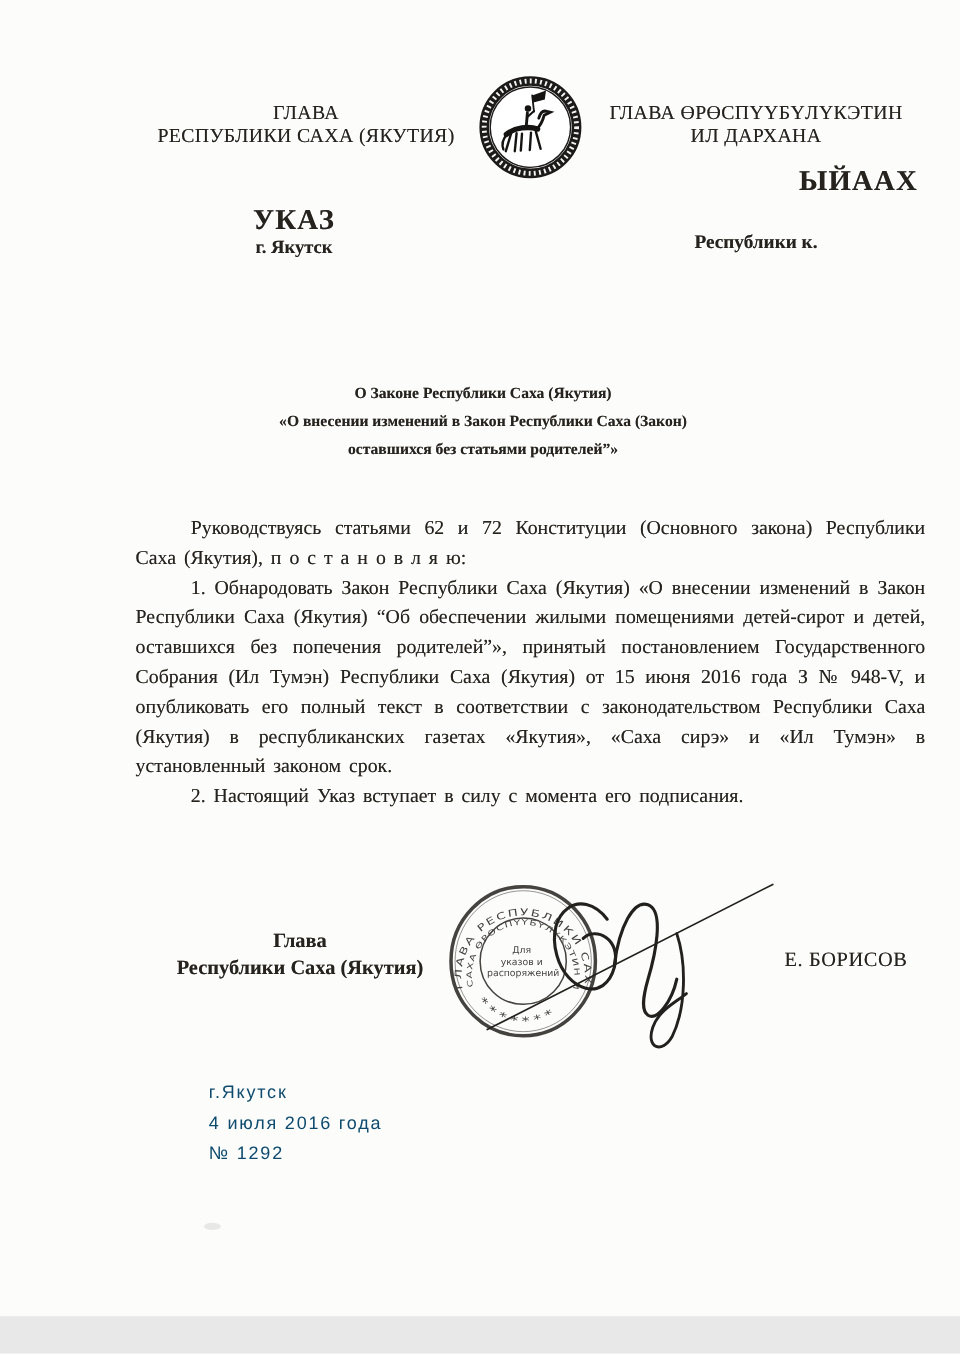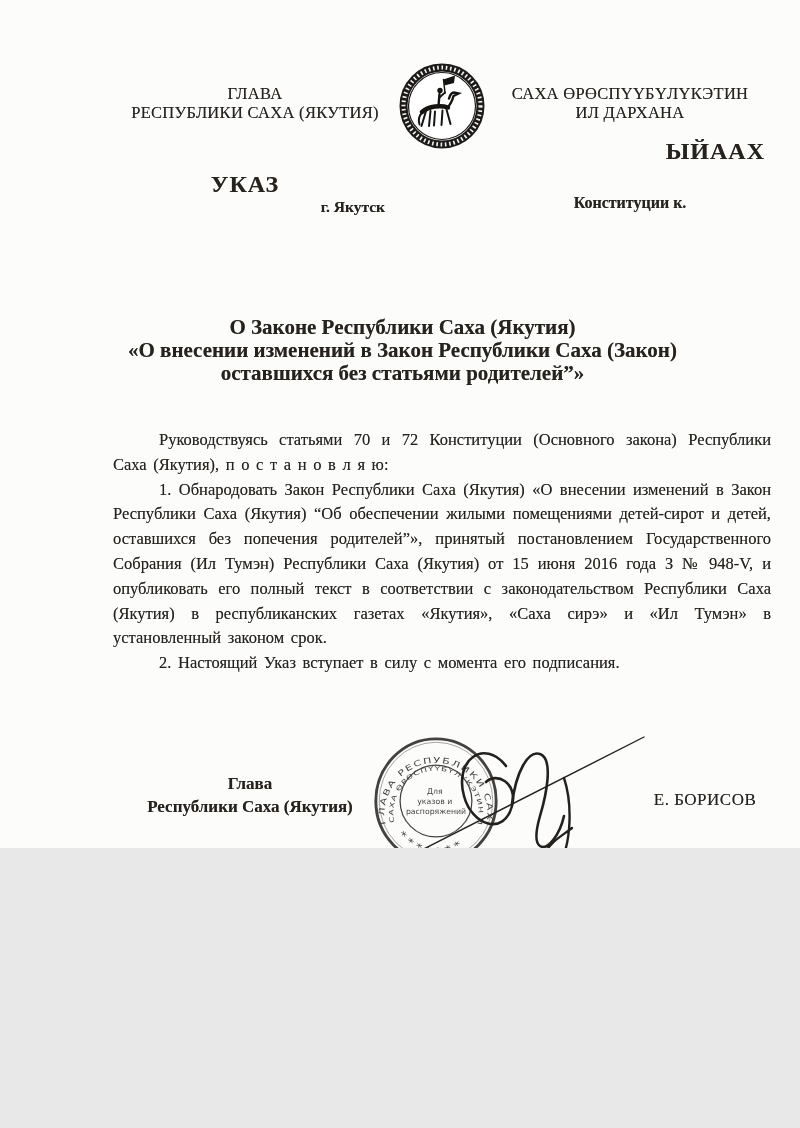--- a/index.html
+++ b/index.html
@@ -1,57 +1,58 @@
 <!DOCTYPE html>
 <html lang="ru"><head>
 <meta charset="utf-8">
 <style>
   html,body{margin:0;padding:0;background:#e8e8e8;}
   .page{
-    position:relative;width:800px;height:848px;margin:0 auto;
+    position:relative;width:800px;height:1097px;margin:0 auto;
     background:#fcfcfb;
     overflow:hidden;
     color:#26231f;
     font-family:"Liberation Serif","DejaVu Serif",serif;
     text-shadow:0 0 .5px rgba(45,42,38,.55);
   }
   .abs{position:absolute;}
   .ctr{text-align:center;}
   
   .org{font-size:16.5px;line-height:19px;letter-spacing:.3px;}
   .doctype{font-size:24px;font-weight:bold;letter-spacing:1px;}
   .place{font-size:15.5px;font-weight:bold;}
   
-  .title{font-size:21px;font-weight:bold;line-height:23px;text-align:center;}
+  .title{font-size:13px;font-weight:bold;line-height:23px;text-align:center;}
   
   .bodytext{font-size:16.5px;line-height:24.8px;text-align:justify;word-spacing:2.5px;}
   .bodytext p{margin:0;text-indent:46px;}
   
   .sigtitle{font-size:17px;font-weight:bold;line-height:23px;text-align:center;}
   .signer{font-size:17px;font-weight:normal;letter-spacing:.5px;text-align:center;}
   
   .typew{
-    font-family:Liberation Mono, monospace;
-    font-size:15px;line-height:25.5px;letter-spacing:1.5px;color:#000000;
+    font-family:Liberation Sans, sans-serif;
+    font-size:15px;line-height:25.5px;letter-spacing:1.5px;color:#0c4a6e;
     text-shadow:none;
+    margin-left:32px;
   }
   .speck{position:absolute;left:170px;top:1019px;width:14px;height:6px;border-radius:50%;background:rgba(60,60,60,.10);}
   svg text{text-shadow:none;}
 </style>
 </head>
 <body>
 
 <div class="page">
 
   <div class="abs ctr org" style="left:105px;top:84px;width:300px;">
     <div>ГЛАВА</div>
     <div>РЕСПУБЛИКИ САХА (ЯКУТИЯ)</div>
   </div>
   <div class="abs ctr doctype" style="left:105px;top:142px;width:280px;margin-top:29px;">УКАЗ</div>
-  <div class="abs ctr place" style="left:105px;top:198px;width:280px;text-align:right;">г. Якутск</div>
+  <div class="abs ctr place" style="left:105px;top:198px;width:280px;">г. Якутск</div>
 
   <svg class="abs" style="left:396px;top:62px;" width="92" height="88" viewBox="0 0 92 88">
     <circle cx="46" cy="44" r="38.5" fill="#ffffff" stroke="#1d1b1a" stroke-width="8"></circle>
     <circle cx="46" cy="44" r="38.5" fill="none" stroke="#ffffff" stroke-width="4" stroke-dasharray="1.6 2.7" opacity="0.95"></circle>
     <circle cx="46" cy="44" r="33.5" fill="#ffffff" stroke="#1d1b1a" stroke-width="1.2"></circle>
     <g stroke="#161412" fill="none" stroke-linecap="round">
       <path d="M26,50 C33,44 45,43 52,45.5" stroke-width="4.5"></path>
       <path d="M51,46 C55,42 56.5,38 57.5,34 L62.5,31.5 L58,30.5 C55.5,30.5 54,33 53,36.5" stroke-width="2.4"></path>
       <path d="M30,49 L25.5,64" stroke-width="2"></path>
       <path d="M34.5,49 L33,64" stroke-width="2"></path>
@@ -61,34 +62,34 @@
       <path d="M26.5,50 C23,54 22,58.5 23.5,62.5" stroke-width="2"></path>
       <path d="M42.5,44 L43.5,32" stroke-width="2.4"></path>
       <path d="M43.5,35.5 L49,30.5" stroke-width="1.8"></path>
       <circle cx="44" cy="28.5" r="2.7" fill="#161412" stroke="none"></circle>
       <path d="M49,31 L47.5,17.5" stroke-width="1.5"></path>
       <path d="M47.5,17.5 L59,13.5 L58,21 L48.5,23.5 Z" fill="#161412" stroke="none"></path>
     </g>
   </svg>
 
   <div class="abs ctr org" style="left:495px;top:84px;width:270px;">
-    <div>САХА ӨРӨСПҮҮБҮЛҮКЭТИН</div>
+    <div>ГЛАВА ӨРӨСПҮҮБҮЛҮКЭТИН</div>
     <div>ИЛ ДАРХАНА</div>
   </div>
   <div class="abs ctr doctype" style="left:495px;top:138px;width:270px;text-align:right;">ЫЙААХ</div>
-  <div class="abs ctr place" style="left:495px;top:194px;width:270px;font-size:16px;">Конституции к.</div>
+  <div class="abs ctr place" style="left:495px;top:194px;width:270px;font-size:16px;">Республики к.</div>
 
   <div class="abs title" style="left:80px;top:316px;width:645px;">
     <div>О Законе Республики Саха (Якутия)</div>
     <div>«О внесении изменений в Закон Республики Саха (Закон)</div>
     <div>оставшихся без статьями родителей”»</div>
   </div>
 
   <div class="abs bodytext" style="left:113px;top:428px;width:658px;">
-    <p>Руководствуясь статьями 70 и 72 Конституции (Основного закона) Республики Саха (Якутия), п о с т а н о в л я ю:</p>
+    <p>Руководствуясь статьями 62 и 72 Конституции (Основного закона) Республики Саха (Якутия), п о с т а н о в л я ю:</p>
     <p>1. Обнародовать Закон Республики Саха (Якутия) «О внесении изменений в Закон Республики Саха (Якутия) “Об обеспечении жилыми помещениями детей-сирот и детей, оставшихся без попечения родителей”», принятый постановлением Государственного Собрания (Ил Тумэн) Республики Саха (Якутия) от 15 июня 2016 года З № 948-V, и опубликовать его полный текст в соответствии с законодательством Республики Саха (Якутия) в республиканских газетах «Якутия», «Саха сирэ» и «Ил Тумэн» в установленный законом срок.</p>
     <p>2. Настоящий Указ вступает в силу с момента его подписания.</p>
   </div>
 
   <div class="abs sigtitle" style="left:110px;top:772px;width:280px;">
     <div>Глава</div>
     <div>Республики Саха (Якутия)</div>
   </div>
 
   <svg class="abs" style="left:370px;top:733px;" width="132" height="136" viewBox="0 0 136 136">

